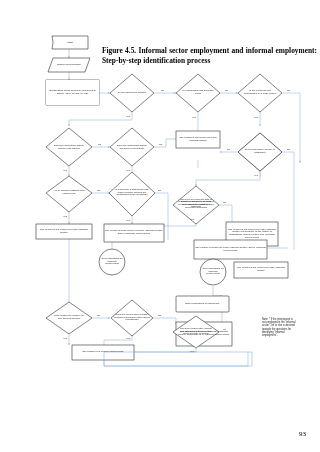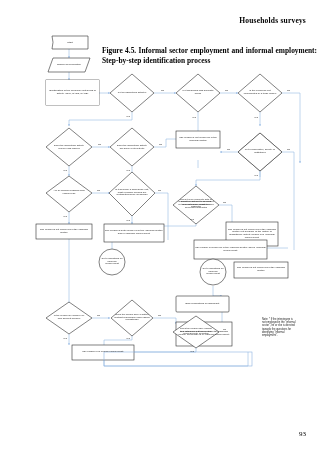--- a/index.html
+++ b/index.html
@@ -73,21 +73,20 @@
     font-size:2.6px;line-height:1.25;
     color:#1a1a1a;width:34px;
     text-align:left;
   }
 </style>
 </head>
 <body>
 
 <div class="page">
 
-  <div class="header">Households surveys</div>
 
   <div class="caption">Figure 4.5. Informal sector employment and informal employment: Step-by-step identification process</div>
 
   <div class="chart">
     <svg width="320" height="452" viewBox="0 0 320 452" xmlns="http://www.w3.org/2000/svg">
       <defs>
         <marker id="ah" markerWidth="4" markerHeight="4" refX="3.2" refY="1.6" orient="auto">
           <path d="M0,0 L3.4,1.6 L0,3.2 z" fill="#8db3e2"></path>
         </marker>
       </defs>

